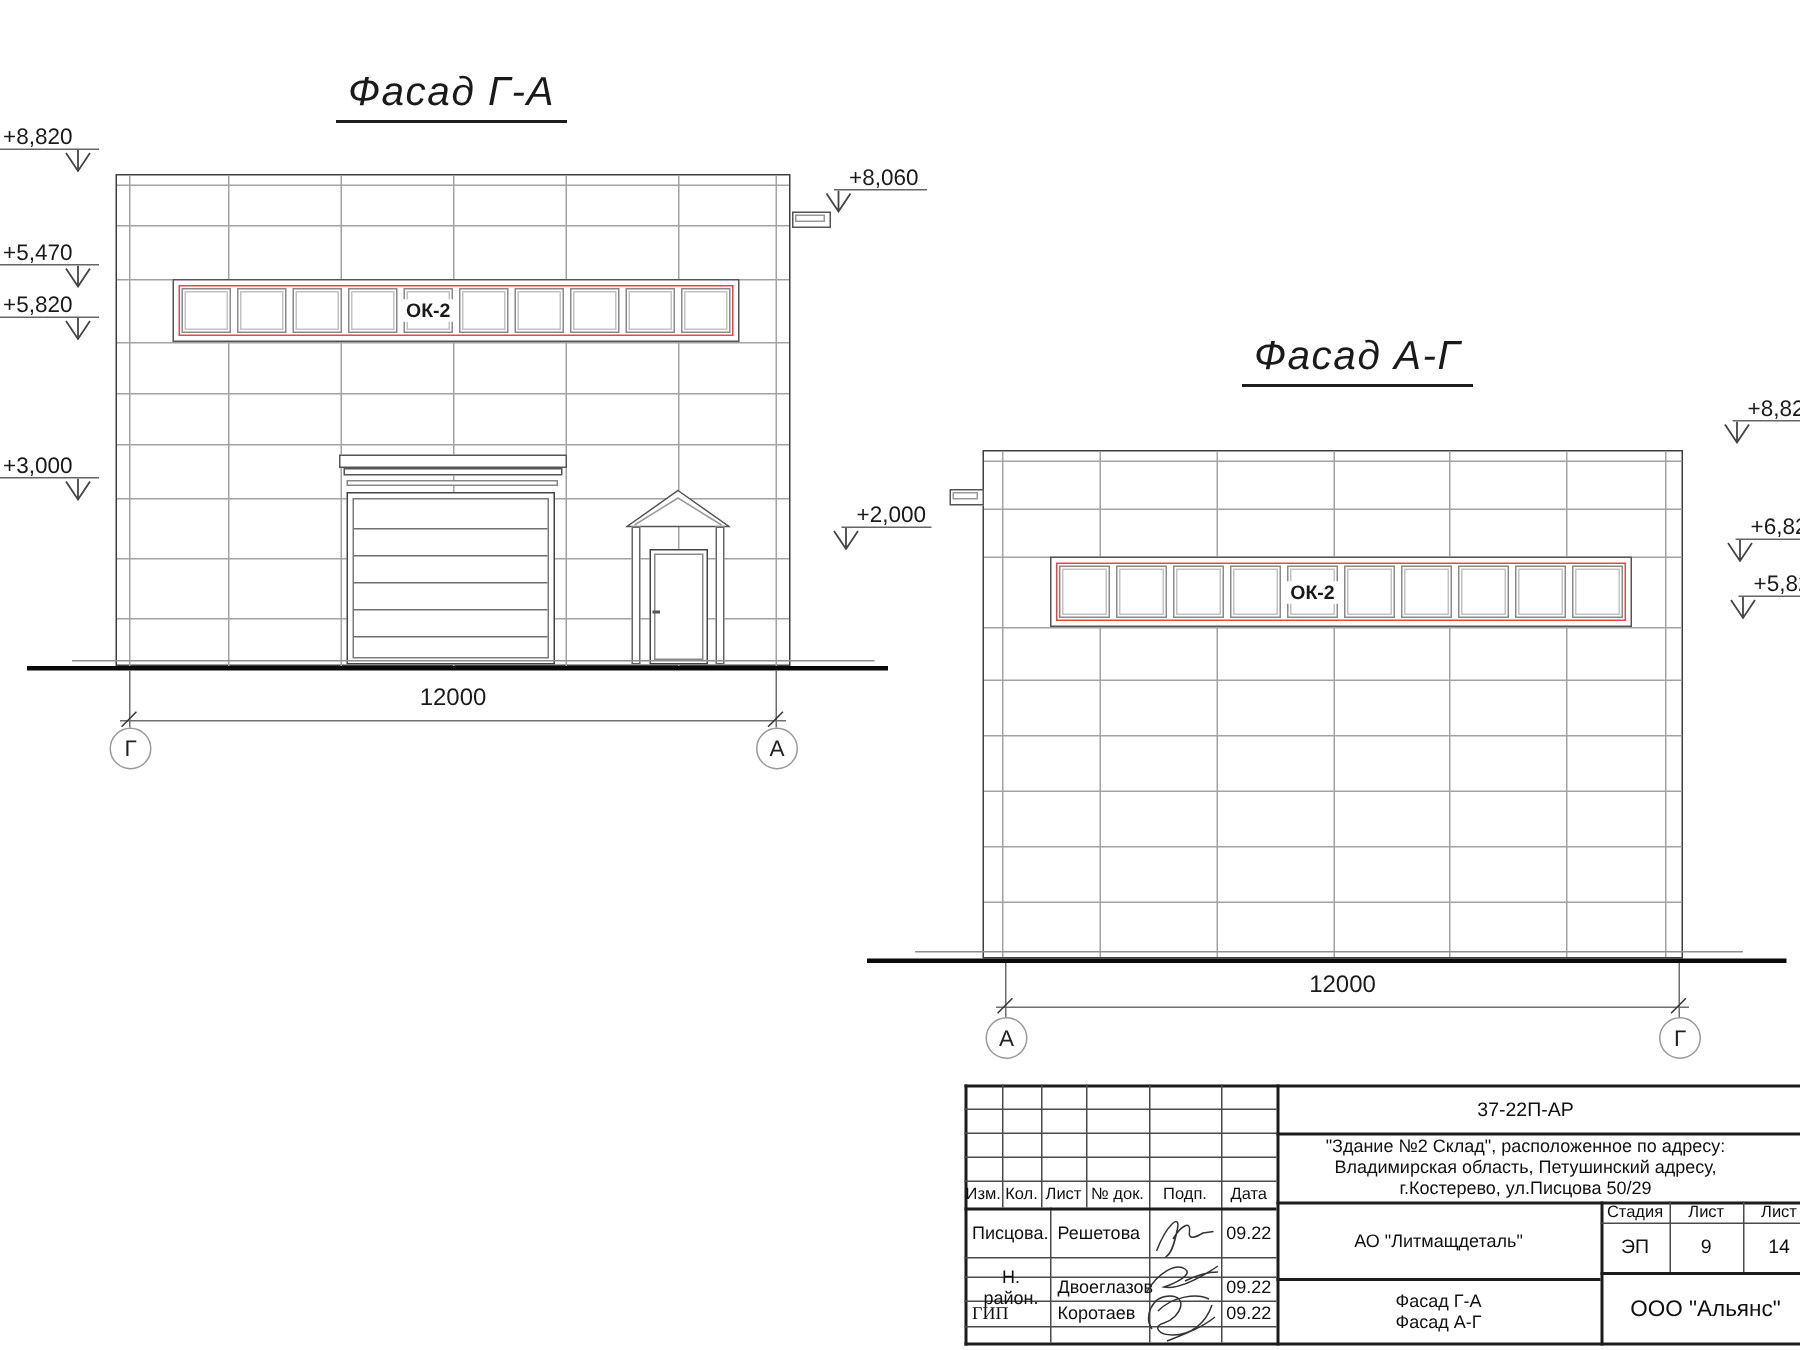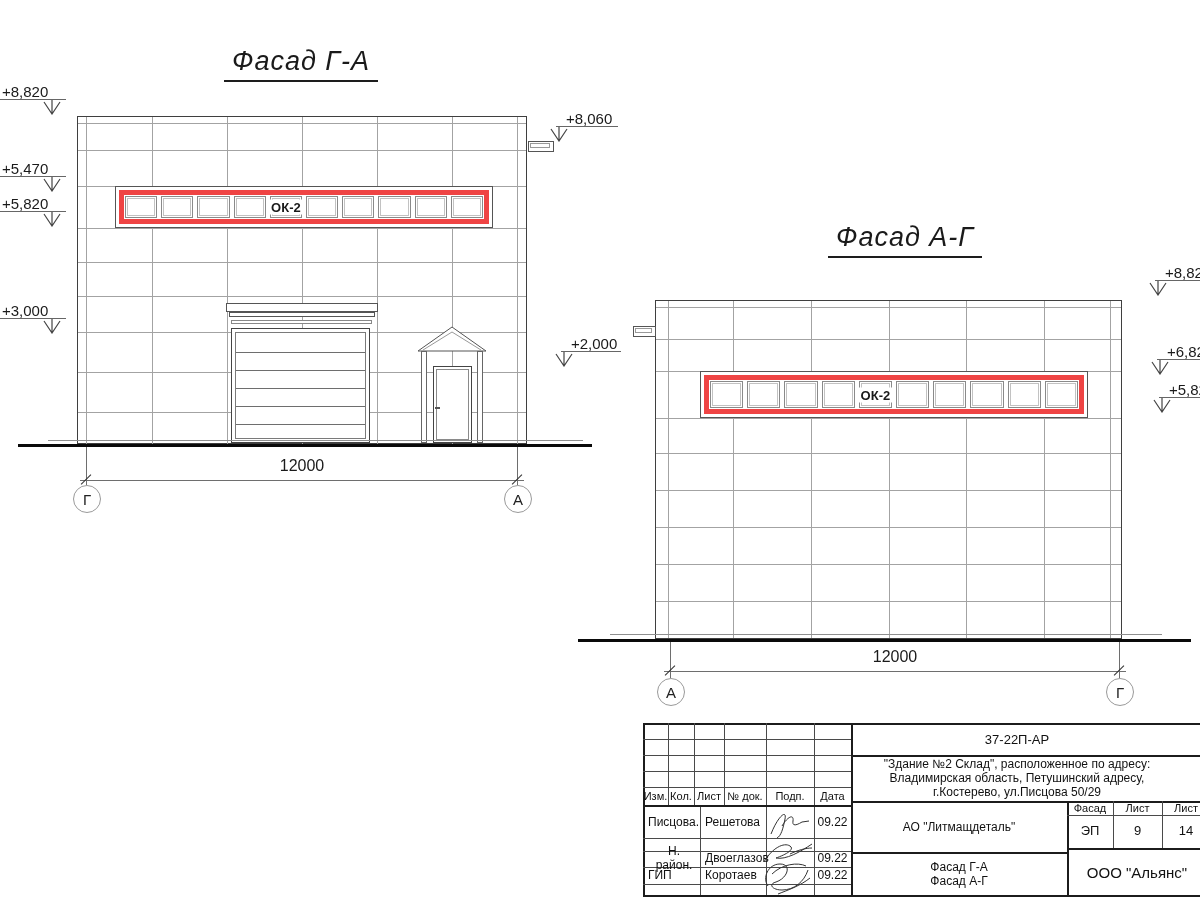--- a/index.html
+++ b/index.html
@@ -5,21 +5,21 @@
   html,body{margin:0;padding:0;background:#fff;}
   #stage{position:relative;width:1200px;height:900px;background:#fff;overflow:hidden;
          font-family:"Liberation Sans",sans-serif;color:#1a1a1a;}
   i.hl{position:absolute;height:1px;background:#a3a3a3;}
   i.vl{position:absolute;width:1px;background:#a3a3a3;}
   i.hd{background:#6e6e6e;}
   .shell{position:absolute;border:1px solid #3f3f3f;box-sizing:border-box;}
   .wht{position:absolute;background:#fff;border:1px solid #555;box-sizing:border-box;}
   .in2{position:absolute;border:1px solid #999;box-sizing:border-box;background:transparent;}
   .band{position:absolute;background:#fff;border:1px solid #555;box-sizing:border-box;padding:3px;}
-  .band-in{width:100%;height:100%;border:5px solid #ef4444;box-sizing:border-box;
+  .band-in{width:100%;height:100%;border:1px solid #ef4444;box-sizing:border-box;
            display:flex;gap:4px;padding:1px;}
   .pane{flex:1;position:relative;border:1px solid #8a8a8a;}
   .pane::after{content:"";position:absolute;inset:1px;border:1px solid #c2c2c2;}
   .pane .lbl{position:absolute;left:50%;top:50%;transform:translate(-50%,-50%);
              background:#fff;padding:0 3px;font-size:13px;z-index:2;font-style:normal;white-space:nowrap;}
   .ground{position:absolute;height:3px;background:#0a0a0a;}
   .tick{position:absolute;width:14px;height:1px;background:#333;transform:rotate(-45deg);}
   .axc{position:absolute;width:26px;height:26px;border:1px solid #9a9a9a;border-radius:50%;
        background:#fff;display:flex;align-items:center;justify-content:center;font-size:15px;color:#222;}
   .t{position:absolute;white-space:nowrap;}
@@ -293,26 +293,26 @@
     <div class="tc s11" style="left:724px;top:787px;width:42px;height:18px;">№ док.</div>
     <div class="tc s11" style="left:766px;top:787px;width:48px;height:18px;">Подп.</div>
     <div class="tc s11" style="left:814px;top:787px;width:37px;height:18px;">Дата</div>
 
     <div class="tc s12 l" style="left:645px;top:807px;width:55px;height:31px;">Писцова.</div>
     <div class="tc s12 l" style="left:702px;top:807px;width:62px;height:31px;">Решетова</div>
     <div class="tc s12" style="left:814px;top:807px;width:37px;height:31px;">09.22</div>
     <div class="tc s12 l" style="left:645px;top:851px;width:55px;height:16px;">Н. район.</div>
     <div class="tc s12 l" style="left:702px;top:851px;width:64px;height:16px;">Двоеглазов</div>
     <div class="tc s12" style="left:814px;top:851px;width:37px;height:16px;">09.22</div>
-    <div class="tc s12 l" style="left:645px;top:867px;width:55px;height:17px;">ГИП</div>
+    <div class="tc s12 l" style="left:645px;top:867px;width:55px;height:17px;font-family:Liberation Serif, serif;">ГИП</div>
     <div class="tc s12 l" style="left:702px;top:867px;width:64px;height:17px;">Коротаев</div>
     <div class="tc s12" style="left:814px;top:867px;width:37px;height:17px;">09.22</div>
 
     <div class="tc s12" style="left:851px;top:803px;width:216px;height:49px;">АО "Литмащдеталь"</div>
-    <div class="tc s11" style="left:1067px;top:801px;width:46px;height:14px;">Фасад</div>
+    <div class="tc s11" style="left:1067px;top:801px;width:46px;height:14px;">Стадия</div>
     <div class="tc s11" style="left:1113px;top:801px;width:49px;height:14px;">Лист</div>
     <div class="tc s11" style="left:1162px;top:801px;width:48px;height:14px;">Лист</div>
     <div class="tc s13" style="left:1067px;top:815px;width:46px;height:33px;">ЭП</div>
     <div class="tc s13" style="left:1113px;top:815px;width:49px;height:33px;">9</div>
     <div class="tc s13" style="left:1162px;top:815px;width:48px;height:33px;">14</div>
     <div class="tc s12" style="left:851px;top:854px;width:216px;height:41px;flex-direction:column;">
       <span>Фасад Г-А</span>
       <span>Фасад А-Г</span>
     </div>
     <div class="tc s15" style="left:1067px;top:850px;width:140px;height:45px;">ООО "Альянс"</div>

